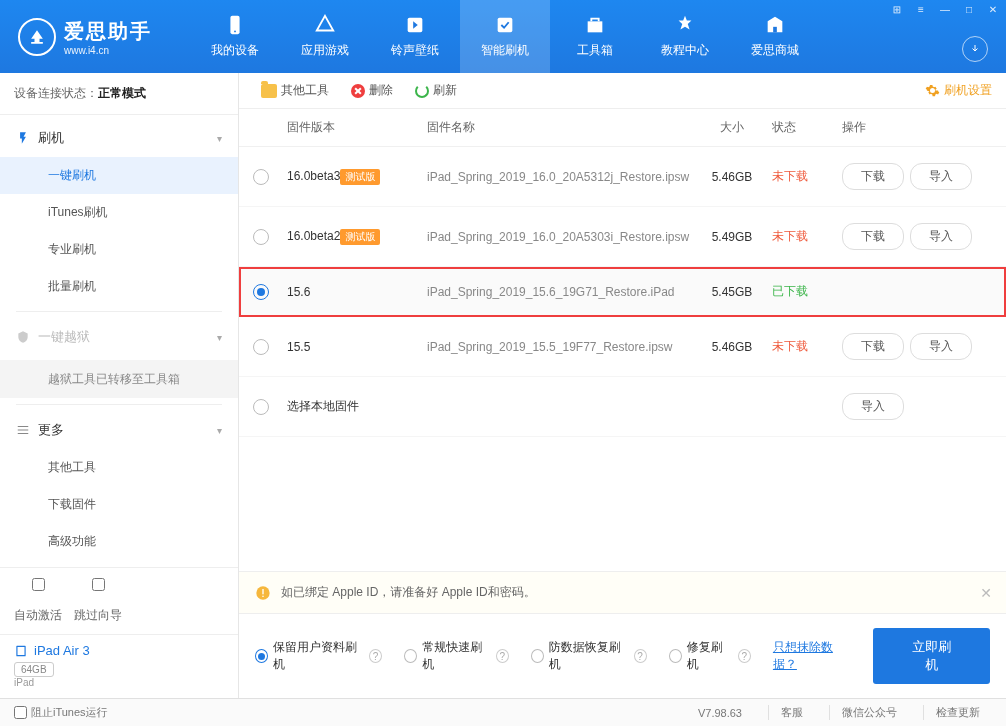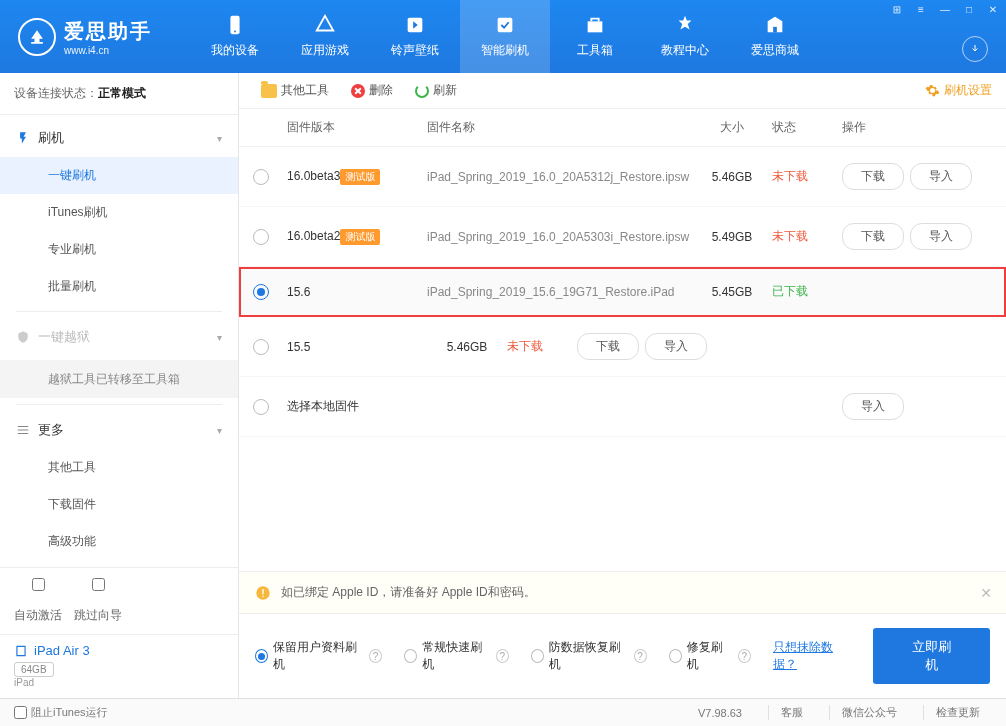--- a/index.html
+++ b/index.html
@@ -299,20 +299,21 @@
           <div class="col-name fname">iPad_Spring_2019_15.6_19G71_Restore.iPad</div>
           <div class="col-size">5.45GB</div>
           <div class="col-stat stat-yes">已下载</div>
           <div class="col-ops"></div>
         </div>
         <div class="row">
           <div class="col-sel">
             <span class="radio"></span>
           </div>
           <div class="col-ver">15.5</div>
+          <div class="col-name fname">iPad_Spring_2019_15.5_19F77_Restore.ipsw</div>
           <div class="col-size">5.46GB</div>
           <div class="col-stat stat-no">未下载</div>
           <div class="col-ops"><span class="op-btn">下载</span><span class="op-btn">导入</span></div>
         </div>
         <div class="row">
           <div class="col-sel">
             <span class="radio"></span>
           </div>
           <div class="col-ver">选择本地固件</div>
           <div class="col-name"></div>

